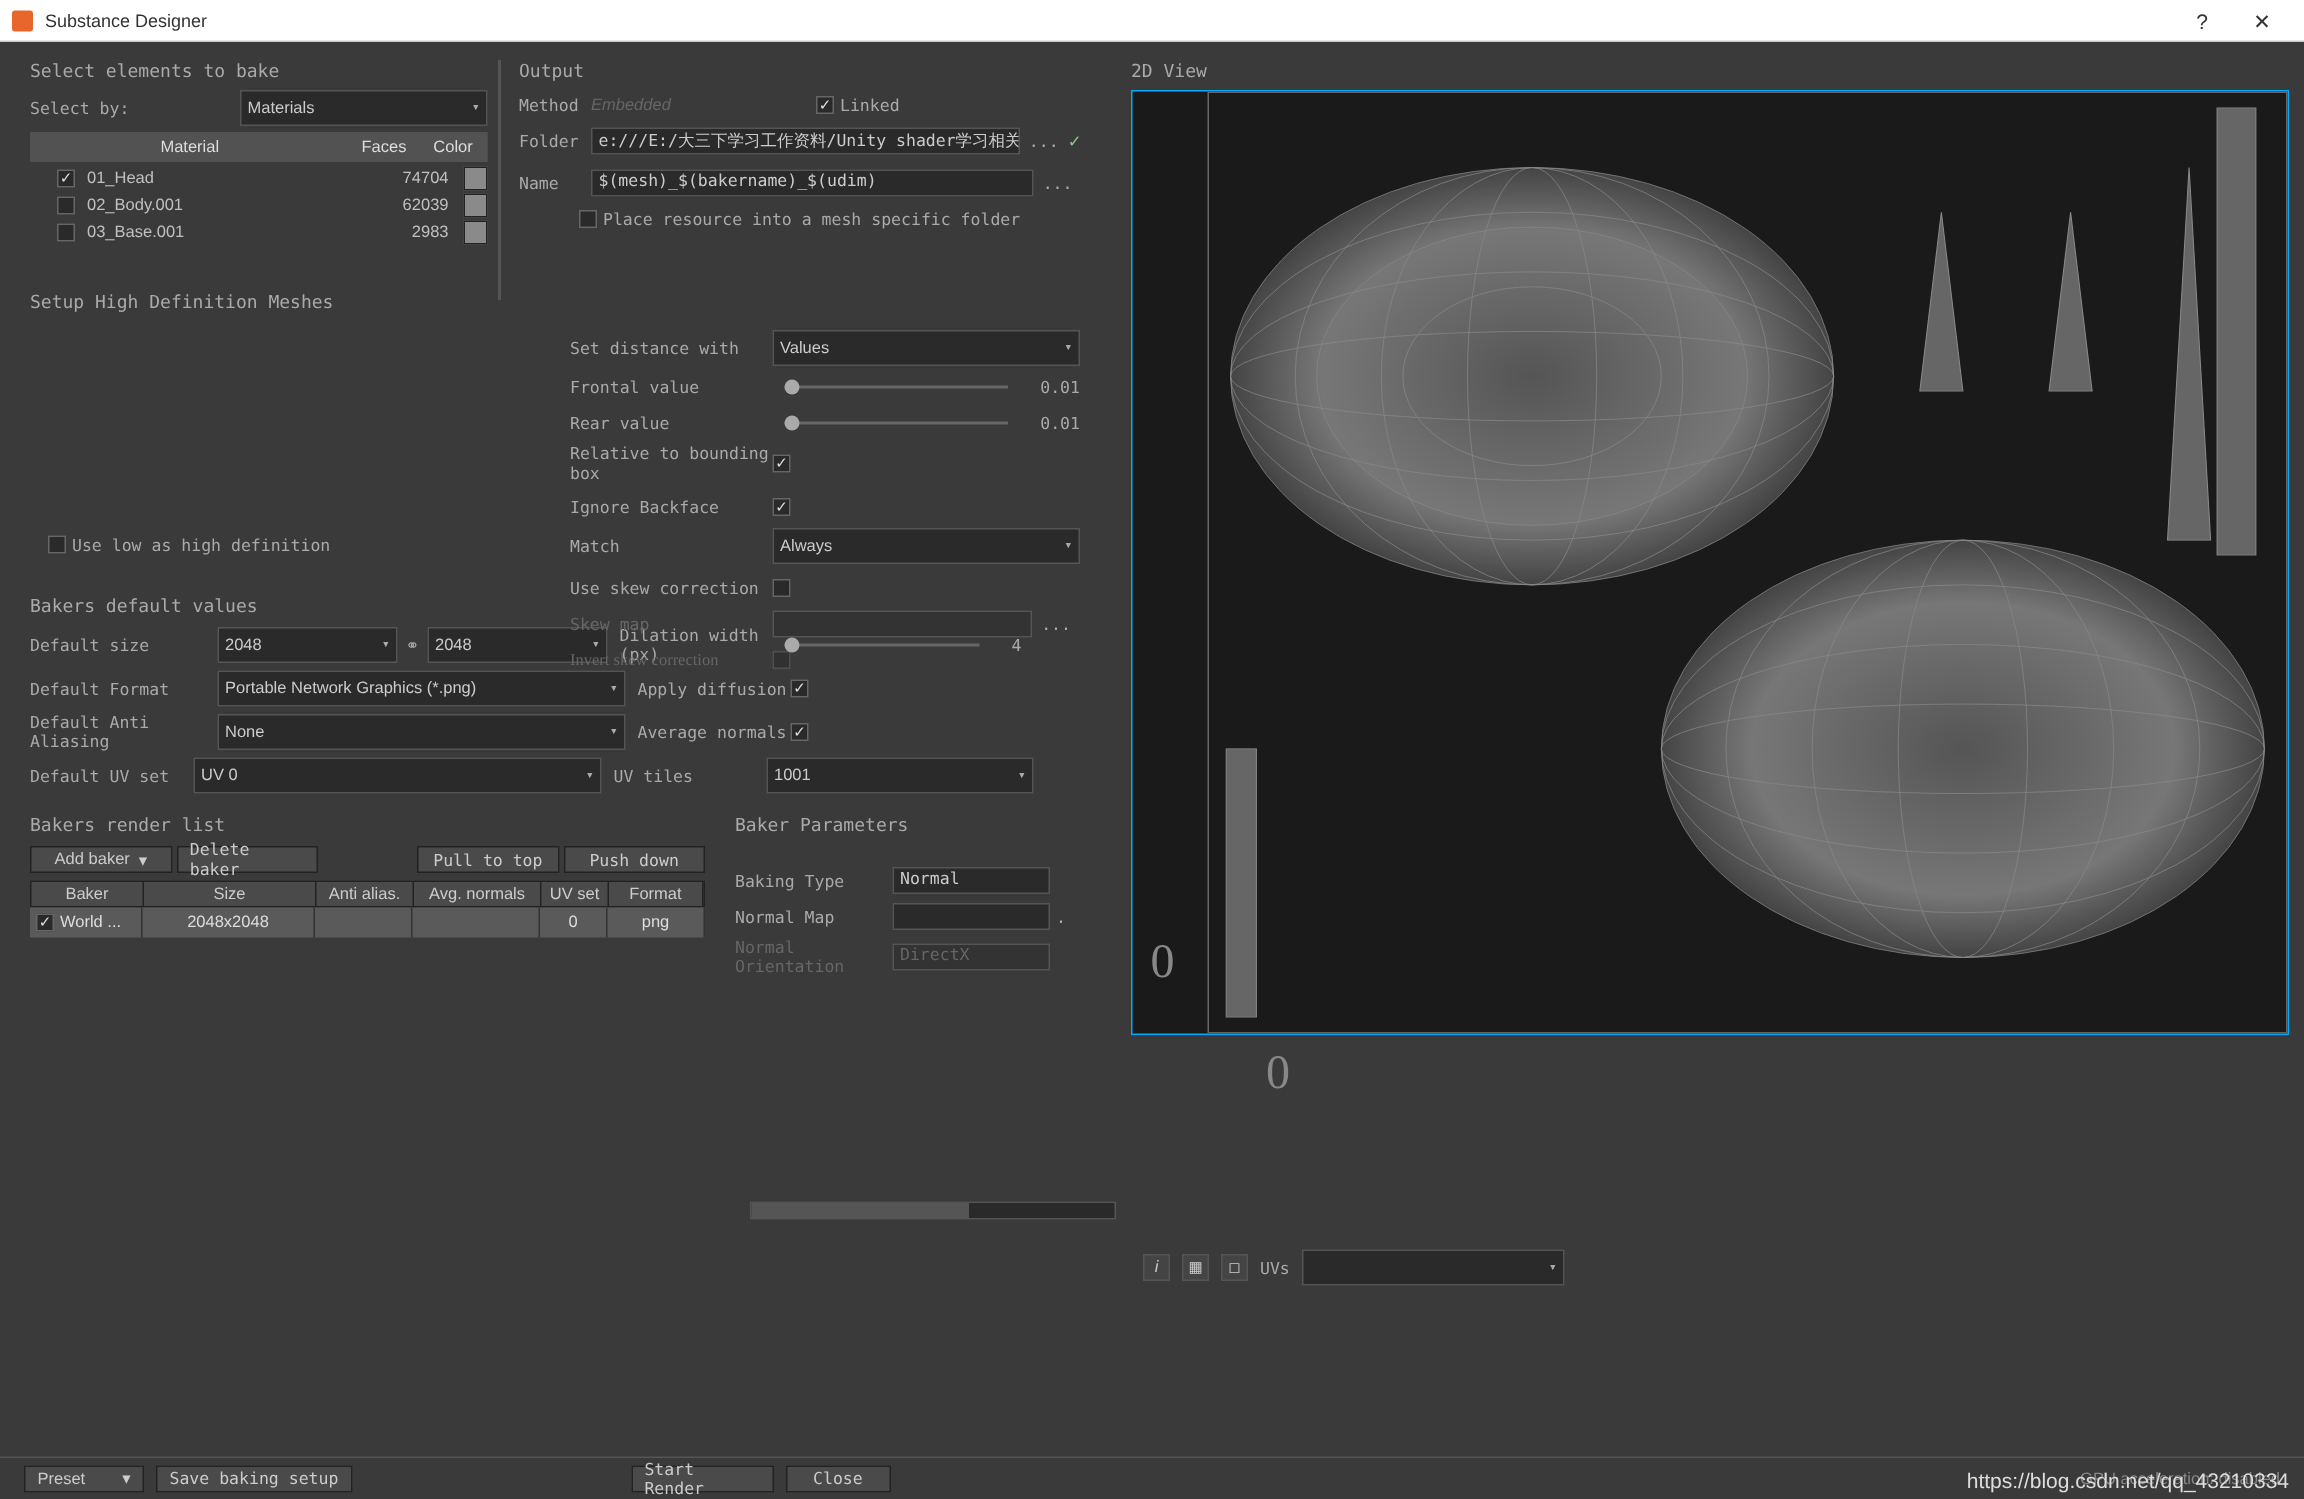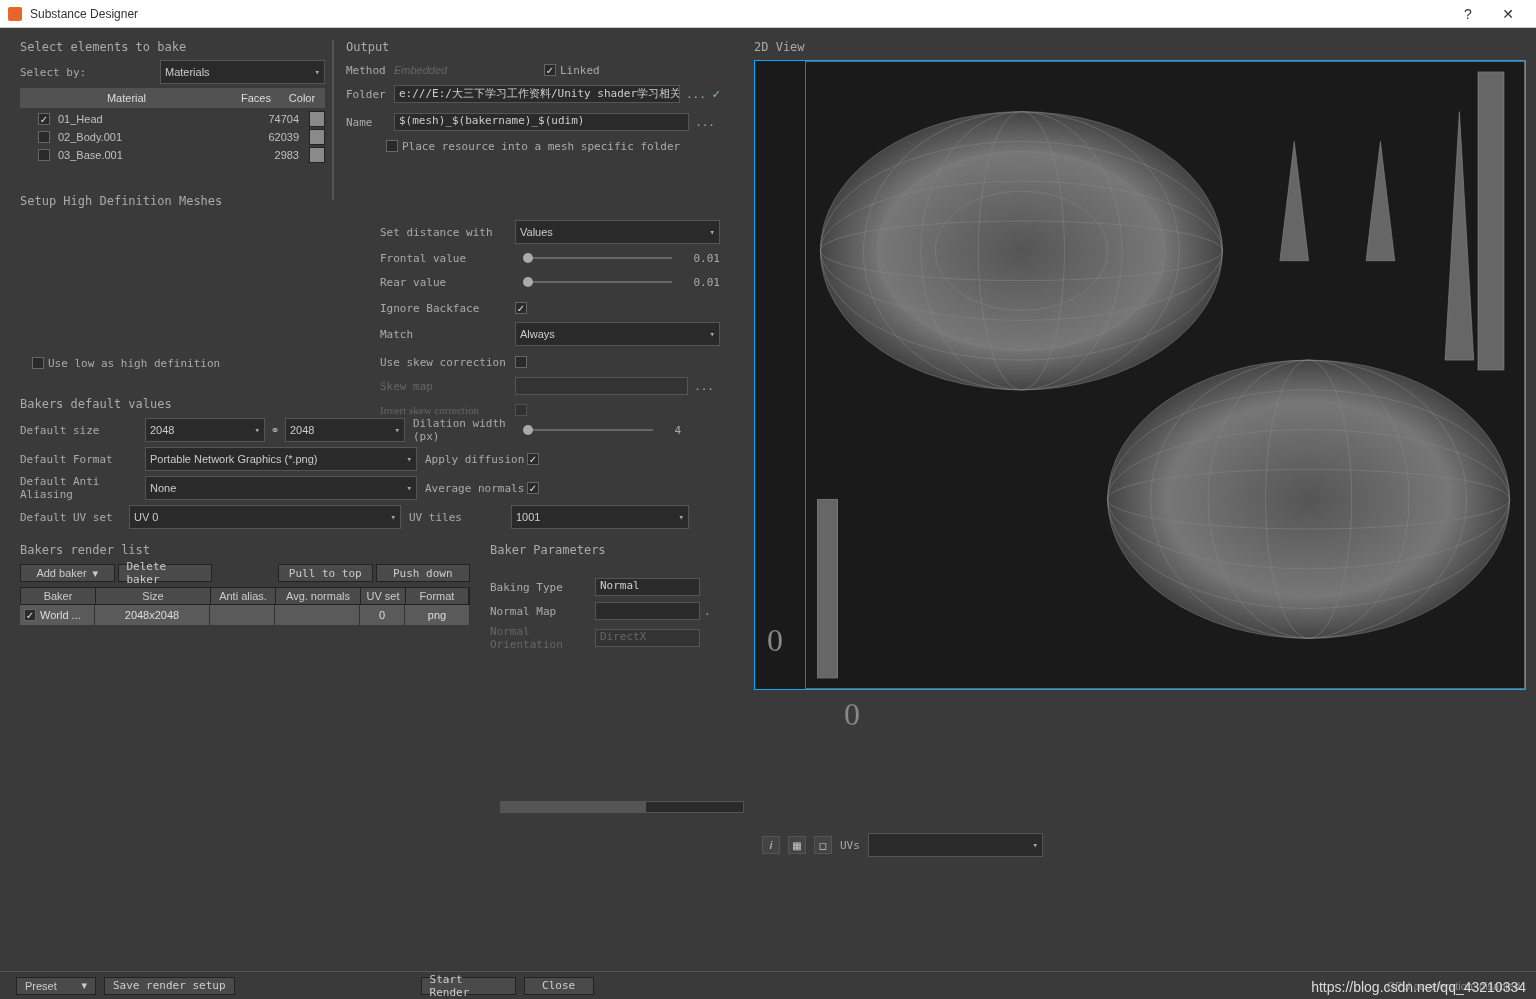--- a/index.html
+++ b/index.html
@@ -139,20 +139,24 @@
           </div>
         <span class="label" style="width:40px;text-align:right">0.01</span>
       </div>
       <div class="row">
         <span class="label" style="width:135px">Rear value</span>
         <div class="slider-track">
             <div class="slider-thumb"></div>
           </div>
         <span class="label" style="width:40px;text-align:right">0.01</span>
       </div>
+      <div class="row">
+        <span class="label" style="width:135px">Relative to bounding box</span>
+        <span class="checkbox checked"></span>
+      </div>
       <div class="row" style="margin-top:6px">
         <span class="label" style="width:135px">Ignore Backface</span>
         <span class="checkbox checked"></span>
       </div>
       <div class="row">
         <span class="label" style="width:135px">Match</span>
         <div class="dropdown" style="flex:1">
             <span>Always</span>
           </div>
       </div>
@@ -335,20 +339,20 @@
         </div>
     </div>
   </div>
 </div>
 
 <div class="footer">
   <div class="btn" style="width:80px;justify-content:space-between">
       <span>Preset</span>
       <span>▾</span>
     </div>
-  <div class="btn">Save render setup</div>
+  <div class="btn">Save baking setup</div>
   <div style="flex:0 0 170px"></div>
   <div class="btn" style="width:95px">Start Render</div>
   <div class="btn" style="width:70px">Close</div>
   <div style="flex:1"></div>
   <span class="gpu-text">GPU acceleration: disabled</span>
 </div>
 <div class="watermark">https://blog.csdn.net/qq_43210334</div>
 
 </body></html>

